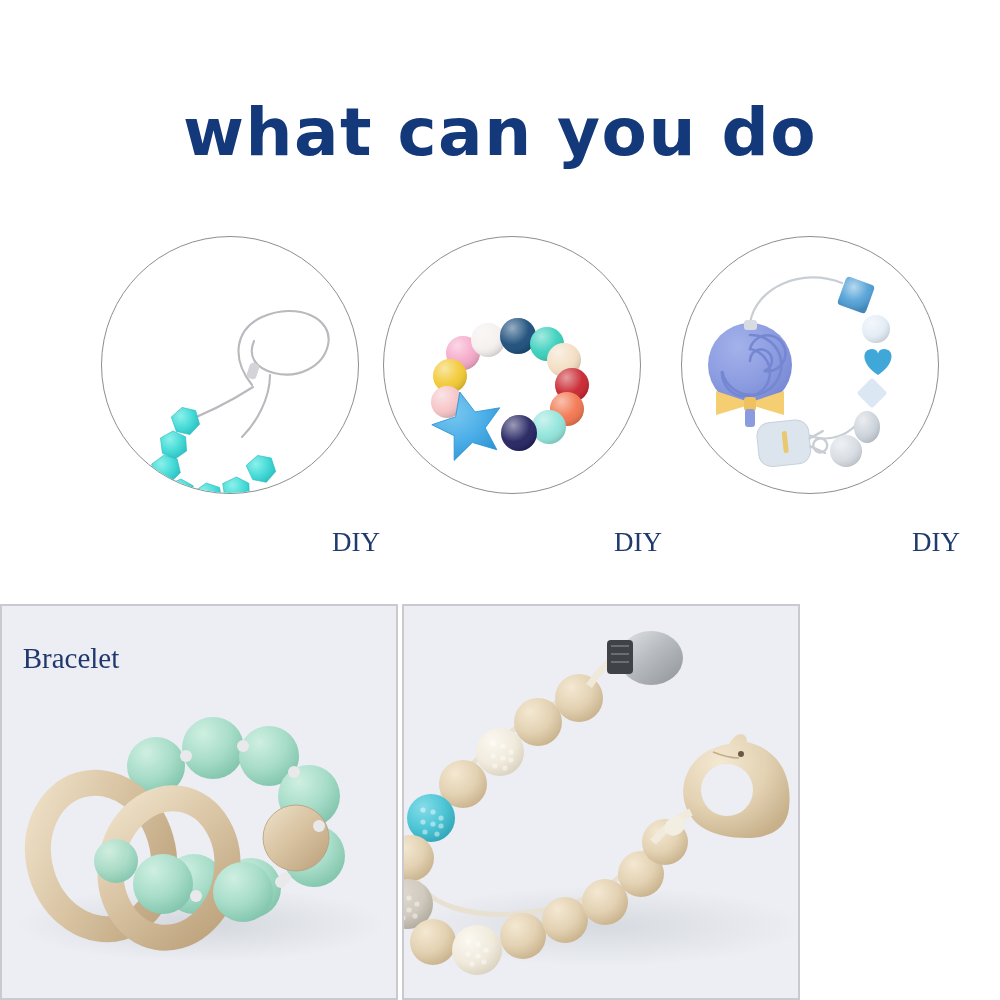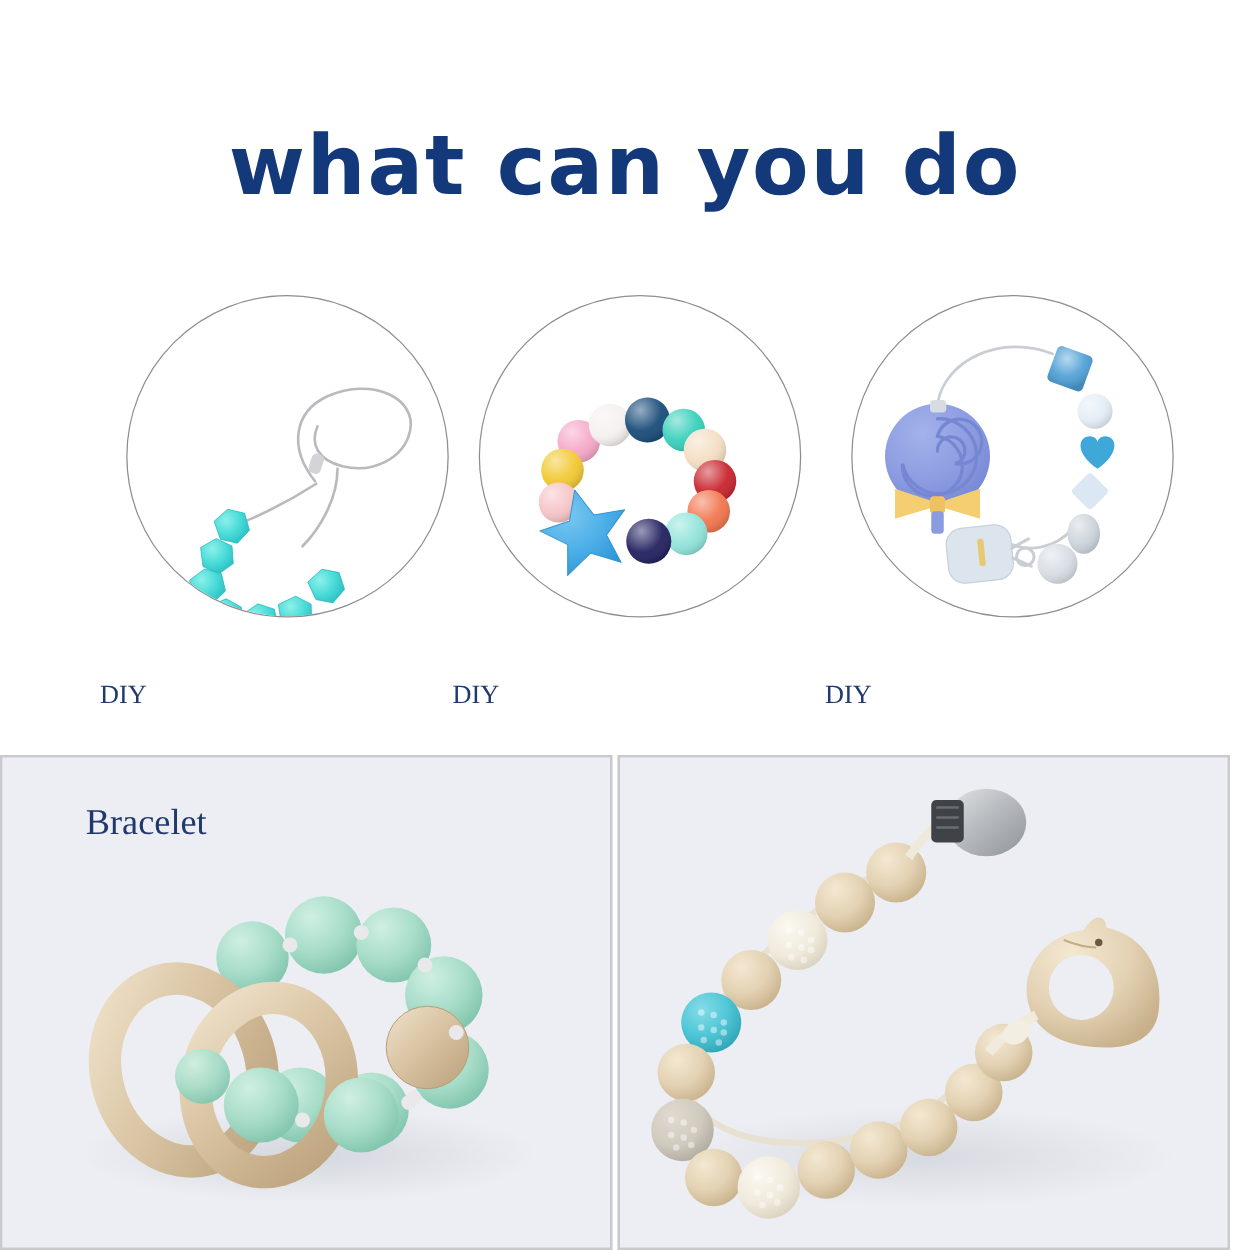--- a/index.html
+++ b/index.html
@@ -64,38 +64,38 @@
   .circle-inner {
     position: absolute;
     left: 0; top: 0;
     width: 256px;
     height: 256px;
   }
 
   
   .caption {
     position: absolute;
-    top: 500px;
+    top: 487px;
     width: 300px;
-    text-align: left;
+    text-align: right;
     color: #1F3A6E;
     font-family: "Liberation Serif", "DejaVu Serif", serif;
-    font-size: 21px;
+    font-size: 27px;
     line-height: 39px;
   }
   #caption-0 { left: 80px; }
   #caption-1 { left: 362px; }
   #caption-2 { left: 660px; }
   .caption .line2 { display: block; }
 
   
   #bottom-section {
     position: absolute;
     left: 0; top: 604px;
-    width: 984px;
+    width: 800px;
     height: 396px;
     display: flex;
     gap: 4px;
   }
   .photo-panel {
     position: relative;
     flex: 1 1 0;
     background: #ECEEF3;
     border: 2px solid #c9c9cf;
     box-sizing: border-box;

